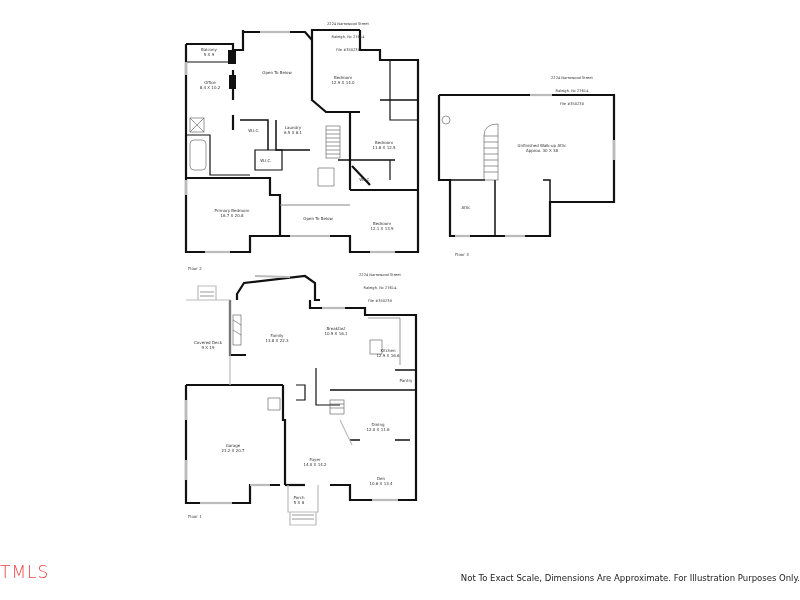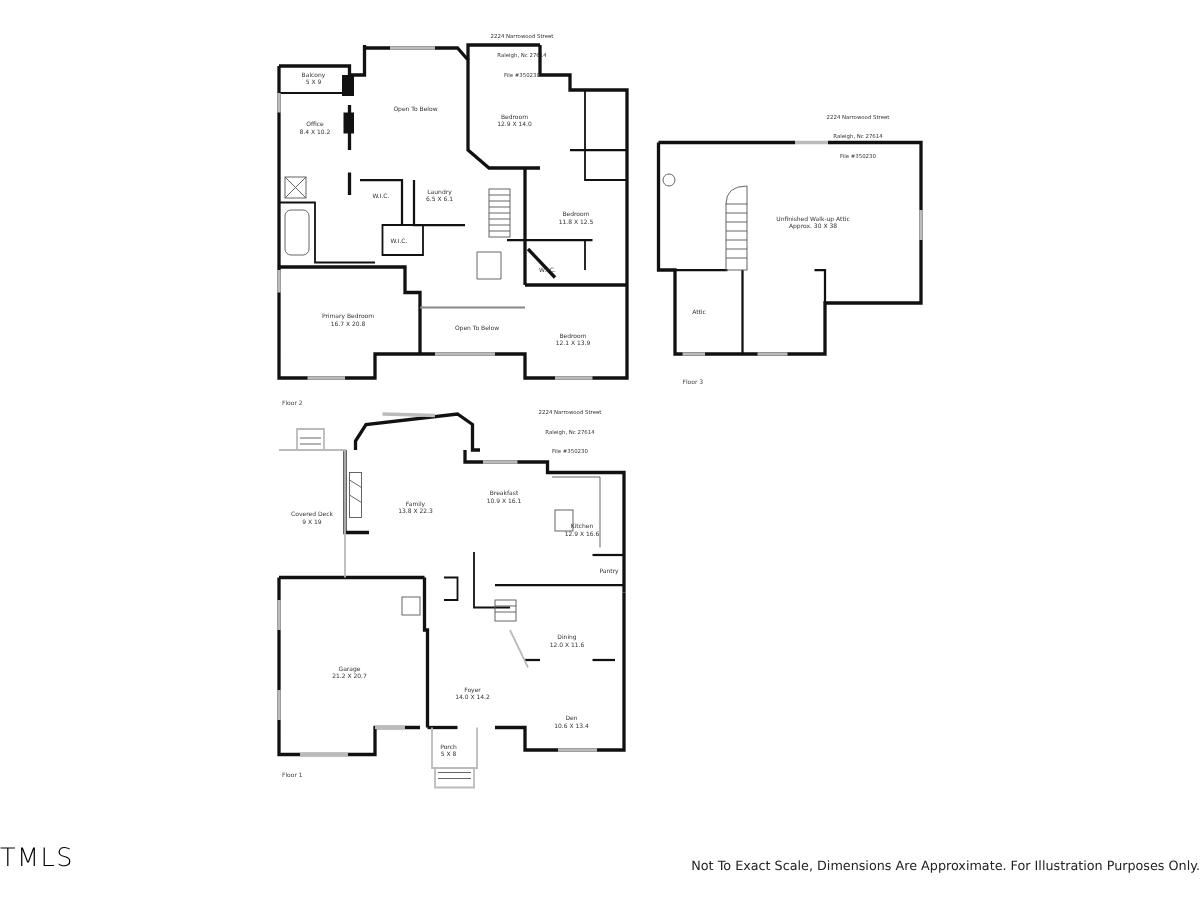--- a/index.html
+++ b/index.html
@@ -2,21 +2,21 @@
 <html><head>
 <meta charset="utf-8">
 <style>
   html,body{margin:0;padding:0;background:#fff;}
   body{width:800px;height:600px;position:relative;overflow:hidden;font-family:"DejaVu Sans",sans-serif;color:#222;}
   svg{position:absolute;left:0;top:0;}
   .lbl{position:absolute;font-size:4px;line-height:5px;text-align:center;color:#333;white-space:nowrap;transform:translateX(-50%);}
   .hdr{position:absolute;font-size:3.6px;line-height:4.4px;text-align:center;color:#333;white-space:pre;transform:translateX(-50%);}
   .floor{position:absolute;font-size:4px;color:#444;}
   .disclaimer{position:absolute;left:0;width:800px;top:573px;text-align:right;font-size:8.5px;color:#222;}
-  .logo{position:absolute;left:0;top:562px;font-size:17px;color:#000000;letter-spacing:1px;font-family:"DejaVu Sans",sans-serif;font-weight:300;}
+  .logo{position:absolute;left:0;top:562px;font-size:17px;color:#ef4444;letter-spacing:1px;font-family:"DejaVu Sans",sans-serif;font-weight:300;}
 </style>
 </head>
 <body>
 
 <svg width="800" height="600" viewBox="0 0 800 600">
   <g fill="none" stroke="#111" stroke-width="2.2">
 
     <path d="M186 44 L233 44 L233 50 L243 50 L243 30"></path>
     <path d="M186 44 L186 252 L250 252 L250 236 L350 236 L350 252 L418 252 L418 170"></path>
     <path d="M243 32 L305 32 L312 40 L312 100 L326 112 L360 112"></path>

